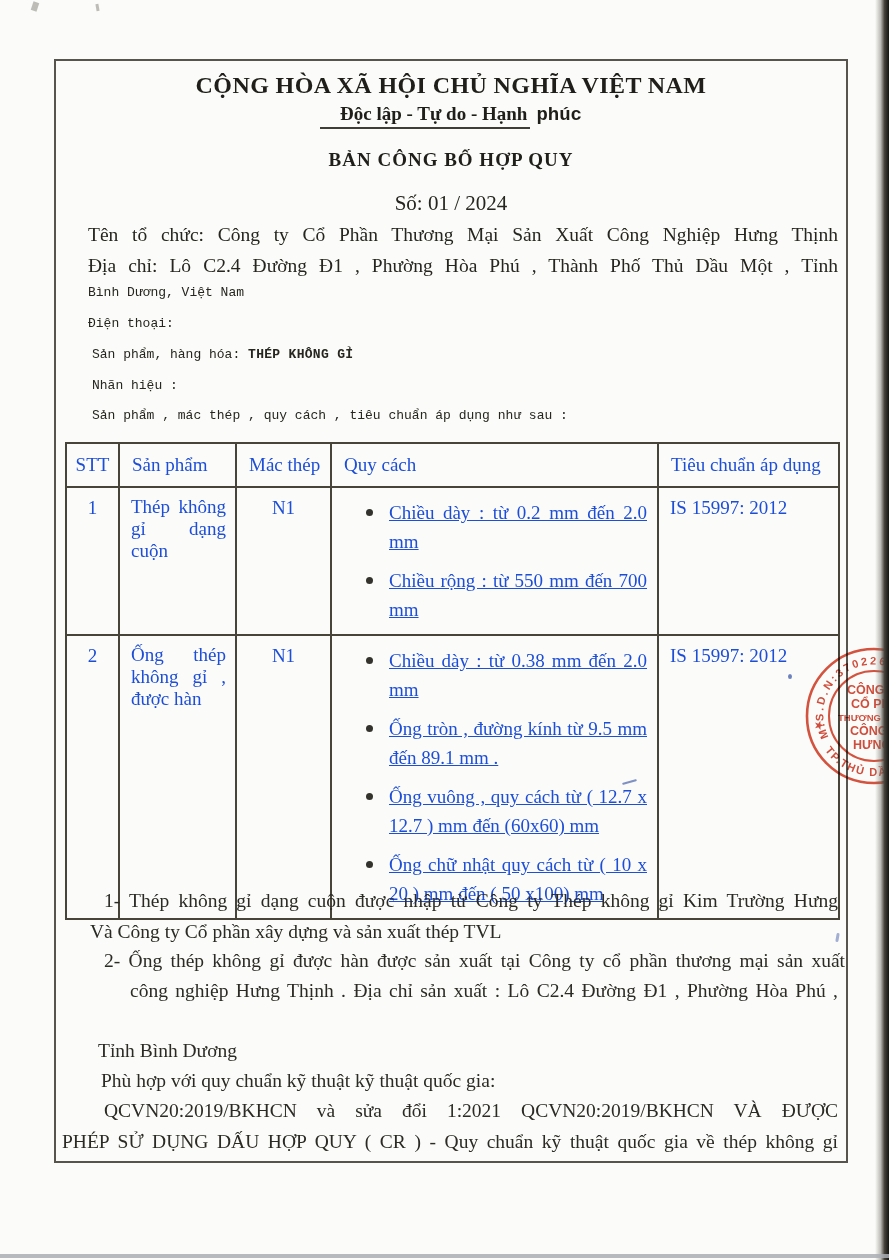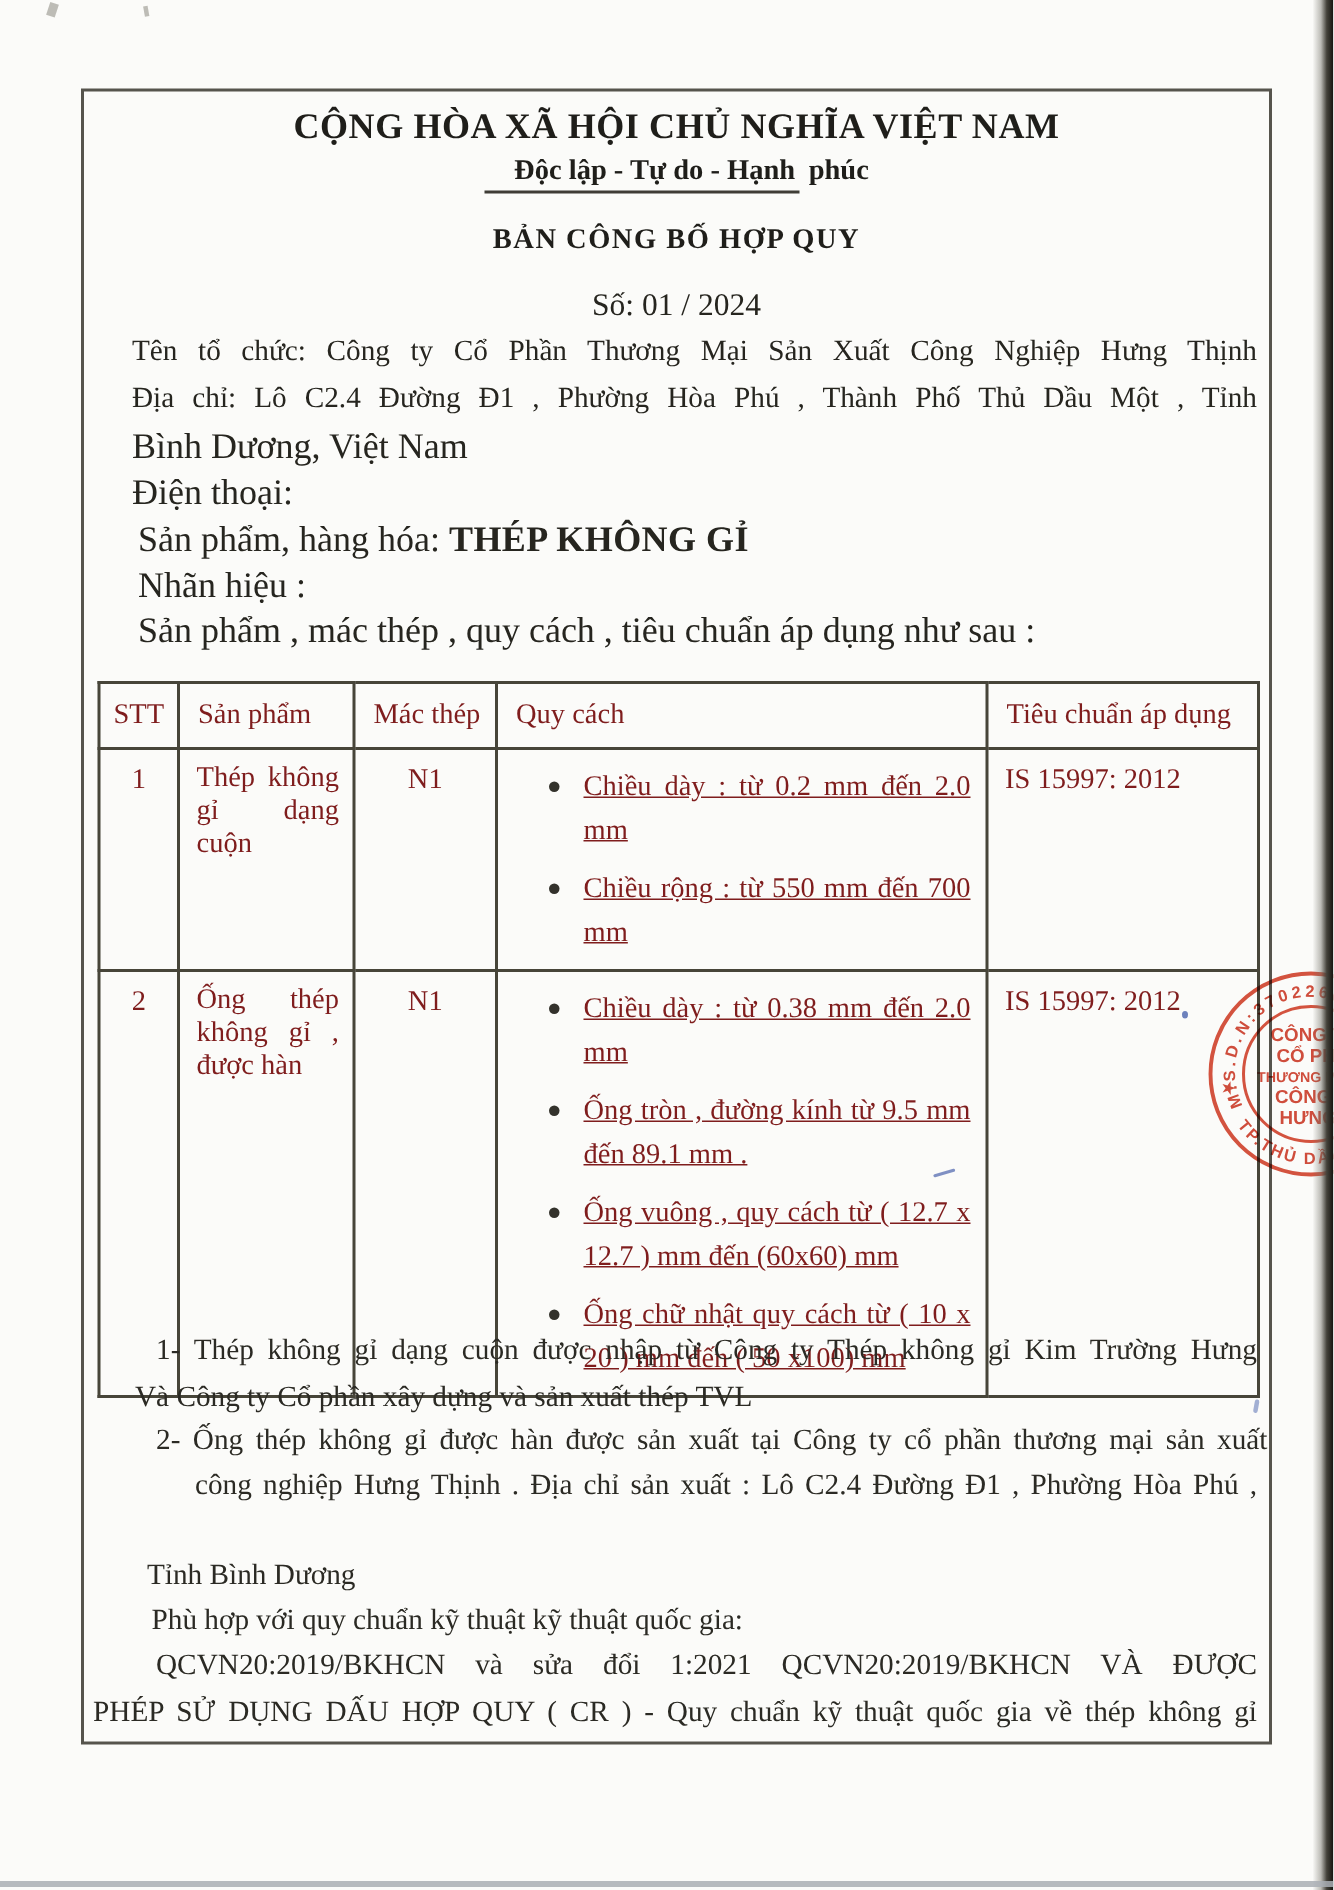--- a/index.html
+++ b/index.html
@@ -10,32 +10,32 @@
     color:#26251f;
   }
   .frame{
     position:absolute;left:54px;top:59px;width:794px;height:1104px;
     border:2px solid #56544d;box-sizing:border-box;
   }
   .center{position:absolute;left:54px;width:794px;text-align:center;}
   .nat{top:72px;font-weight:bold;font-size:24px;letter-spacing:.4px;color:#1f1e1a;}
   .motto-line{top:103px;font-weight:bold;font-size:19px;color:#1f1e1a;}
   .motto-ul{border-bottom:2px solid #3f3d36;padding:0 3px 3px 20px;}
-  .motto-tail{margin-left:6px;}
+  .motto-tail{margin-left:6px;font-family:Liberation Mono, monospace;}
   .doc-title{top:149px;font-weight:bold;font-size:19px;letter-spacing:1px;color:#1f1e1a;}
   .doc-no{top:191px;font-size:21px;}
-  .line{position:absolute;font-size:24px;white-space:nowrap;}
+  .line{position:absolute;font-size:13px;white-space:nowrap;font-family:Liberation Mono, monospace;}
   .wline{position:absolute;font-size:19.5px;}
   .j{text-align:justify;text-align-last:justify;white-space:normal;}
   .boldname{font-weight:bold;letter-spacing:.3px;}
   
   table.spec-table{
-    position:absolute;left:65px;top:454px;width:773px;
+    position:absolute;left:65px;top:442px;width:773px;
     border-collapse:collapse;table-layout:fixed;
-    font-size:19px;color:#7f1d1d;
+    font-size:19px;color:#1d4ed8;
   }
   table.spec-table th,table.spec-table td{
     border:2px solid #474539;padding:0;vertical-align:top;
   }
   table.spec-table thead tr{height:44px;}
   tr.r1{height:93px;}
   tr.r2{height:238px;}
   th{font-weight:normal;text-align:left;padding-left:12px !important;vertical-align:middle !important;}
   th.h-stt{text-align:center;padding-left:0 !important;}
   td.c-stt{text-align:center;padding-top:9px !important;}

